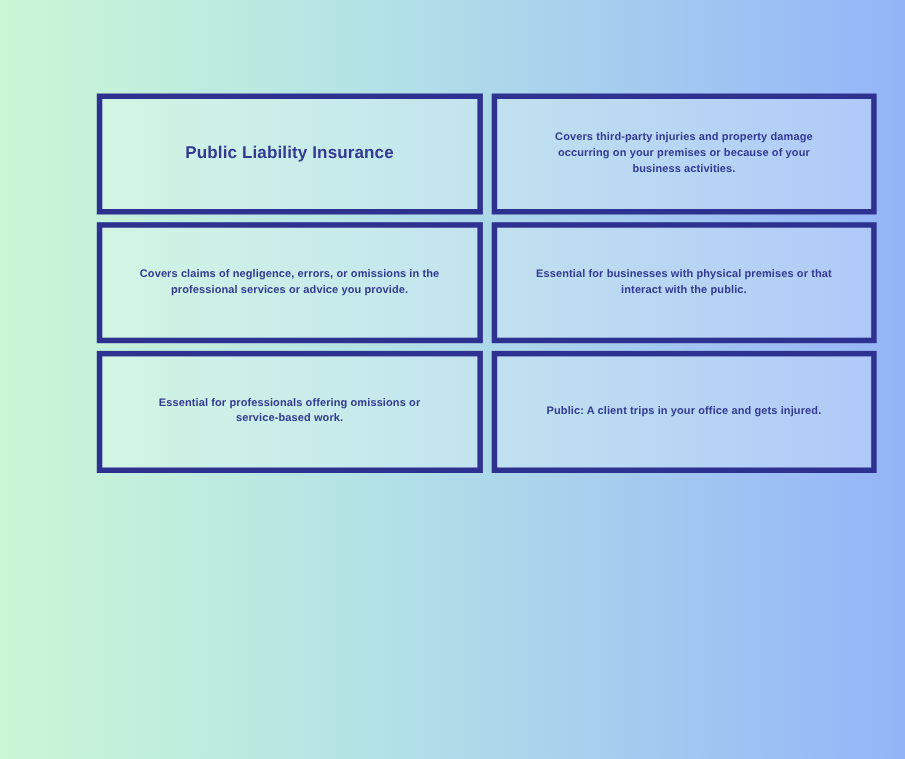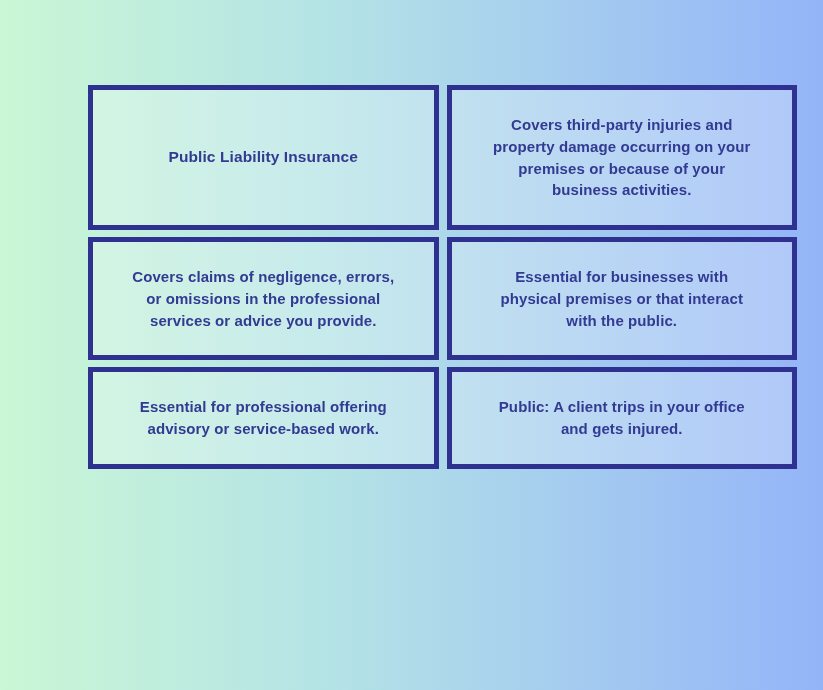--- a/index.html
+++ b/index.html
@@ -32,21 +32,21 @@
   .cell {
     border: 5px solid #2f3191;
     background: rgba(255, 255, 255, 0.25);
     display: flex;
     align-items: center;
     justify-content: center;
     text-align: center;
     padding: 8px 18px;
     color: #323a92;
     font-weight: bold;
-    font-size: 15px;
+    font-size: 10px;
     line-height: 1.45;
     letter-spacing: 0.1px;
   }
 
   .cell.header {
     font-size: 15.5px;
   }
 
   .cell p {
     max-width: 330px;
@@ -65,21 +65,21 @@
     <p>Covers third-party injuries and property damage occurring on your premises or because of your business activities.</p>
   </div>
   <div class="cell">
     <p>Covers claims of negligence, errors, or omissions in the professional services or advice you provide.</p>
   </div>
 
   <div class="cell">
     <p>Essential for businesses with physical premises or that interact with the public.</p>
   </div>
   <div class="cell">
-    <p>Essential for professional offering advisory or service-based work.</p>
+    <p>Essential for professionals offering omissions or service-based work.</p>
   </div>
 
   <div class="cell">
     <p>Public: A client trips in your office and gets injured.</p>
   </div>
 
 
 </div>
 
 </body></html>

